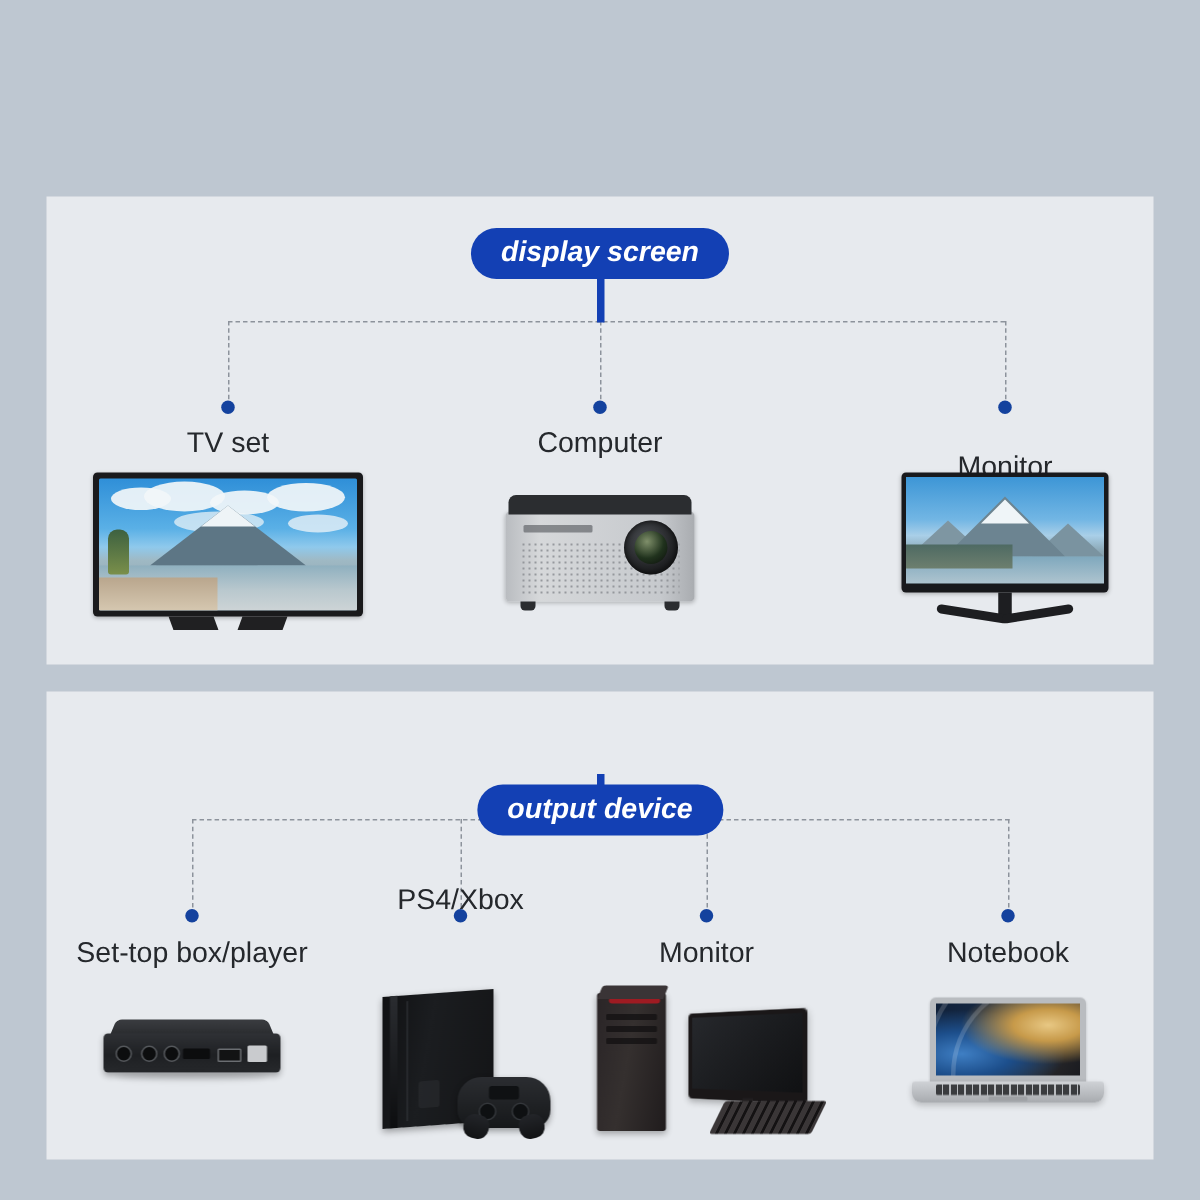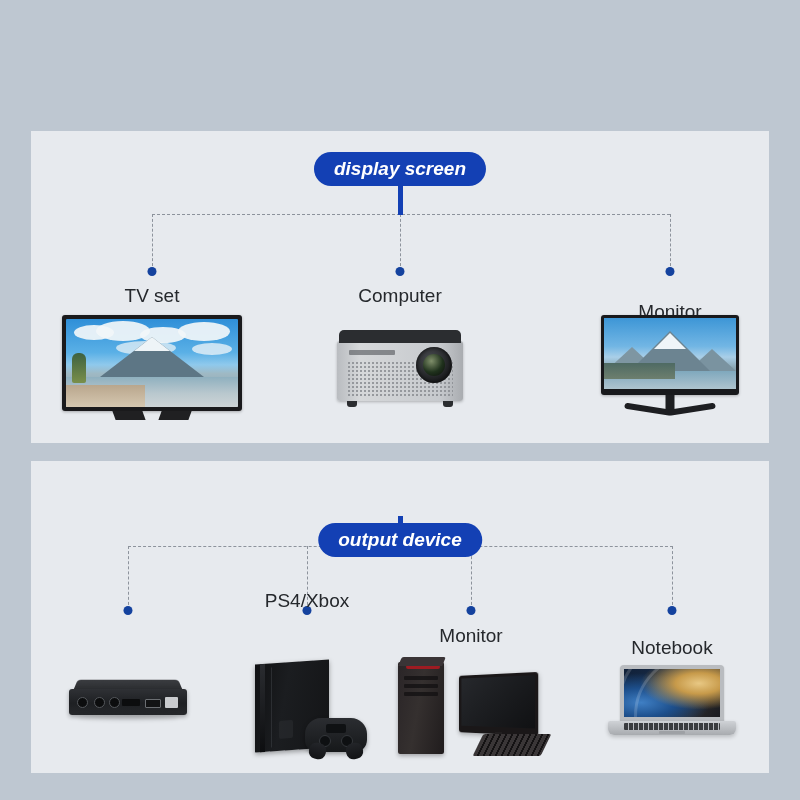--- a/index.html
+++ b/index.html
@@ -460,23 +460,24 @@
   <div class="vline" style="left:128px;top:546px;height:64px;"></div>
   <div class="vline" style="left:307px;top:546px;height:64px;"></div>
   <div class="vline" style="left:471px;top:546px;height:64px;"></div>
   <div class="vline" style="left:672px;top:546px;height:64px;"></div>
 
   <div class="dot" style="left:128px;top:606px;"></div>
   <div class="dot" style="left:307px;top:606px;"></div>
   <div class="dot" style="left:471px;top:606px;"></div>
   <div class="dot" style="left:672px;top:606px;"></div>
 
+  <div class="node-label" style="left:128px;top:625px;">Set-top box/player</div>
   <div class="node-label" style="left:307px;top:590px;">PS4/Xbox</div>
   <div class="node-label" style="left:471px;top:625px;">Monitor</div>
-  <div class="node-label" style="left:672px;top:625px;margin-top:12px;">Notebook</div>
+  <div class="node-label" style="left:672px;top:625px;">Notebook</div>
 
   <div class="device stb-wrap" style="left:128px;top:677px;">
     <div class="stb-top"></div>
     <div class="stb-face">
       <div class="stb-circ" style="left:8px;"></div>
       <div class="stb-circ" style="left:25px;"></div>
       <div class="stb-circ" style="left:40px;"></div>
       <div class="stb-hdmi"></div>
       <div class="stb-usb"></div>
       <div class="stb-lan"></div>

